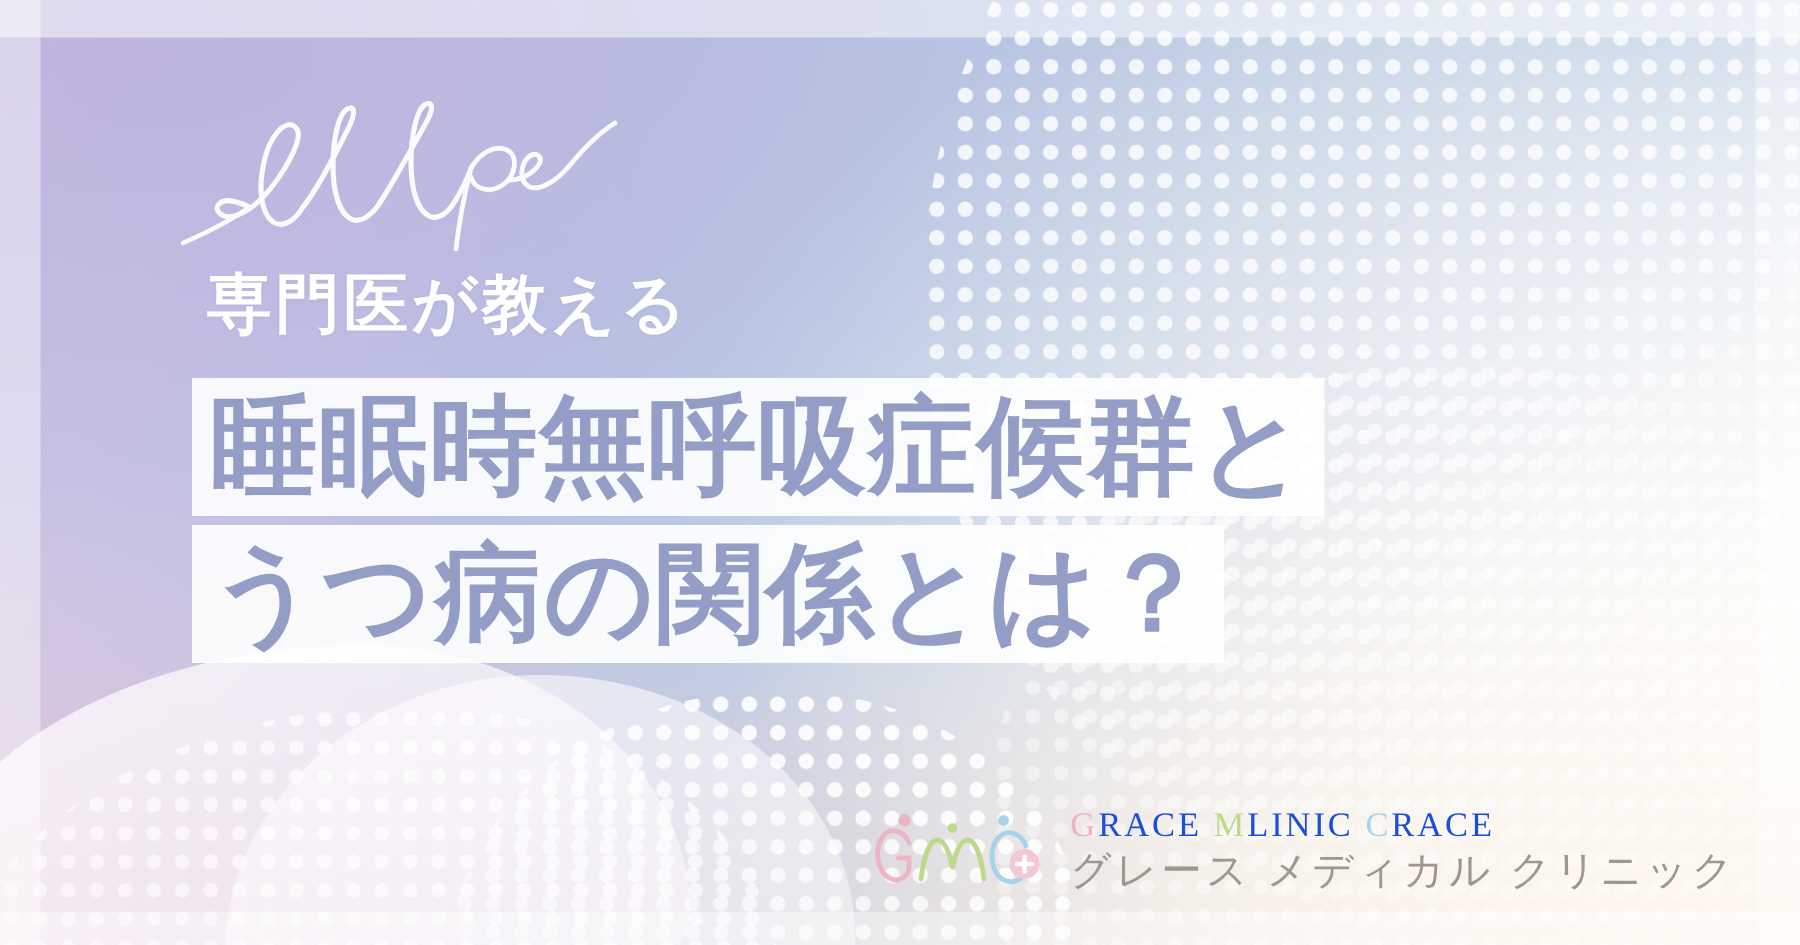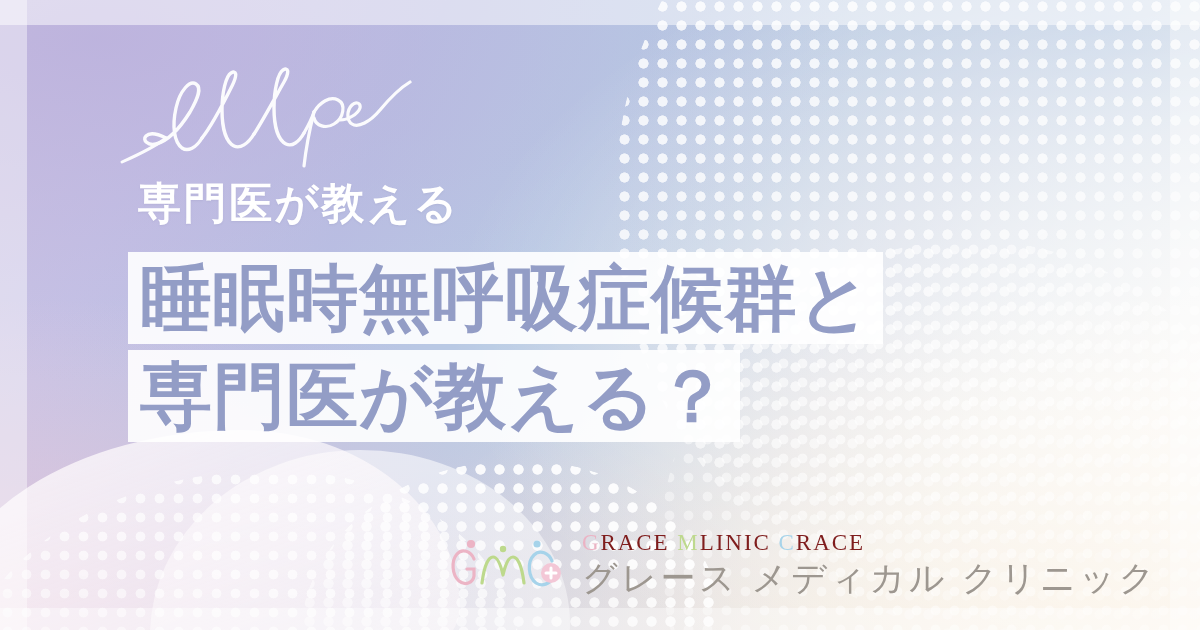--- a/index.html
+++ b/index.html
@@ -176,23 +176,23 @@
   .logo-en{
     font-size:23px;
     letter-spacing:.085em;
     line-height:1;
     font-family:"Liberation Serif","DejaVu Serif",serif;
     white-space:nowrap;
   }
   .logo-en .c-g{color:#ebb3c4;}
   .logo-en .c-m{color:#bed98e;}
   .logo-en .c-c{color:#a8d4ea;}
-  .logo-en .c-n{color:#7f1d1d;}
+  .logo-en .c-n{color:#1d4ed8;}
   .logo-jp{
-    font-size:35px;
+    font-size:27px;
     letter-spacing:.10em;
     line-height:1.15;
     color:#9d9790;
     white-space:nowrap;
   }
 </style>
 </head>
 <body>
 
 <div id="banner">
@@ -245,21 +245,21 @@
       </svg>
     </div>
 
     <div class="eyebrow">専門医が教える</div>
 
     <div class="headline">
       <span class="hl-row">
         <span class="hl-line">睡眠時無呼吸症候群と</span>
       </span>
       <span class="hl-row">
-        <span class="hl-line">専門医が教える？</span>
+        <span class="hl-line">うつ病の関係とは？</span>
       </span>
     </div>
 
     <div class="logo">
 
       <div class="logo-mark">
         <svg viewBox="0 0 116 62" xmlns="http://www.w3.org/2000/svg" aria-hidden="true">
 
           <g fill="none" stroke="#ecb4c5" stroke-width="3.2" stroke-linecap="round">
             <path d="M26 26 C 23 18, 14 15, 9 21 C 3 28, 4 42, 11 48 C 17 53, 25 50, 26 43 L 26 36 L 19 36"></path>

